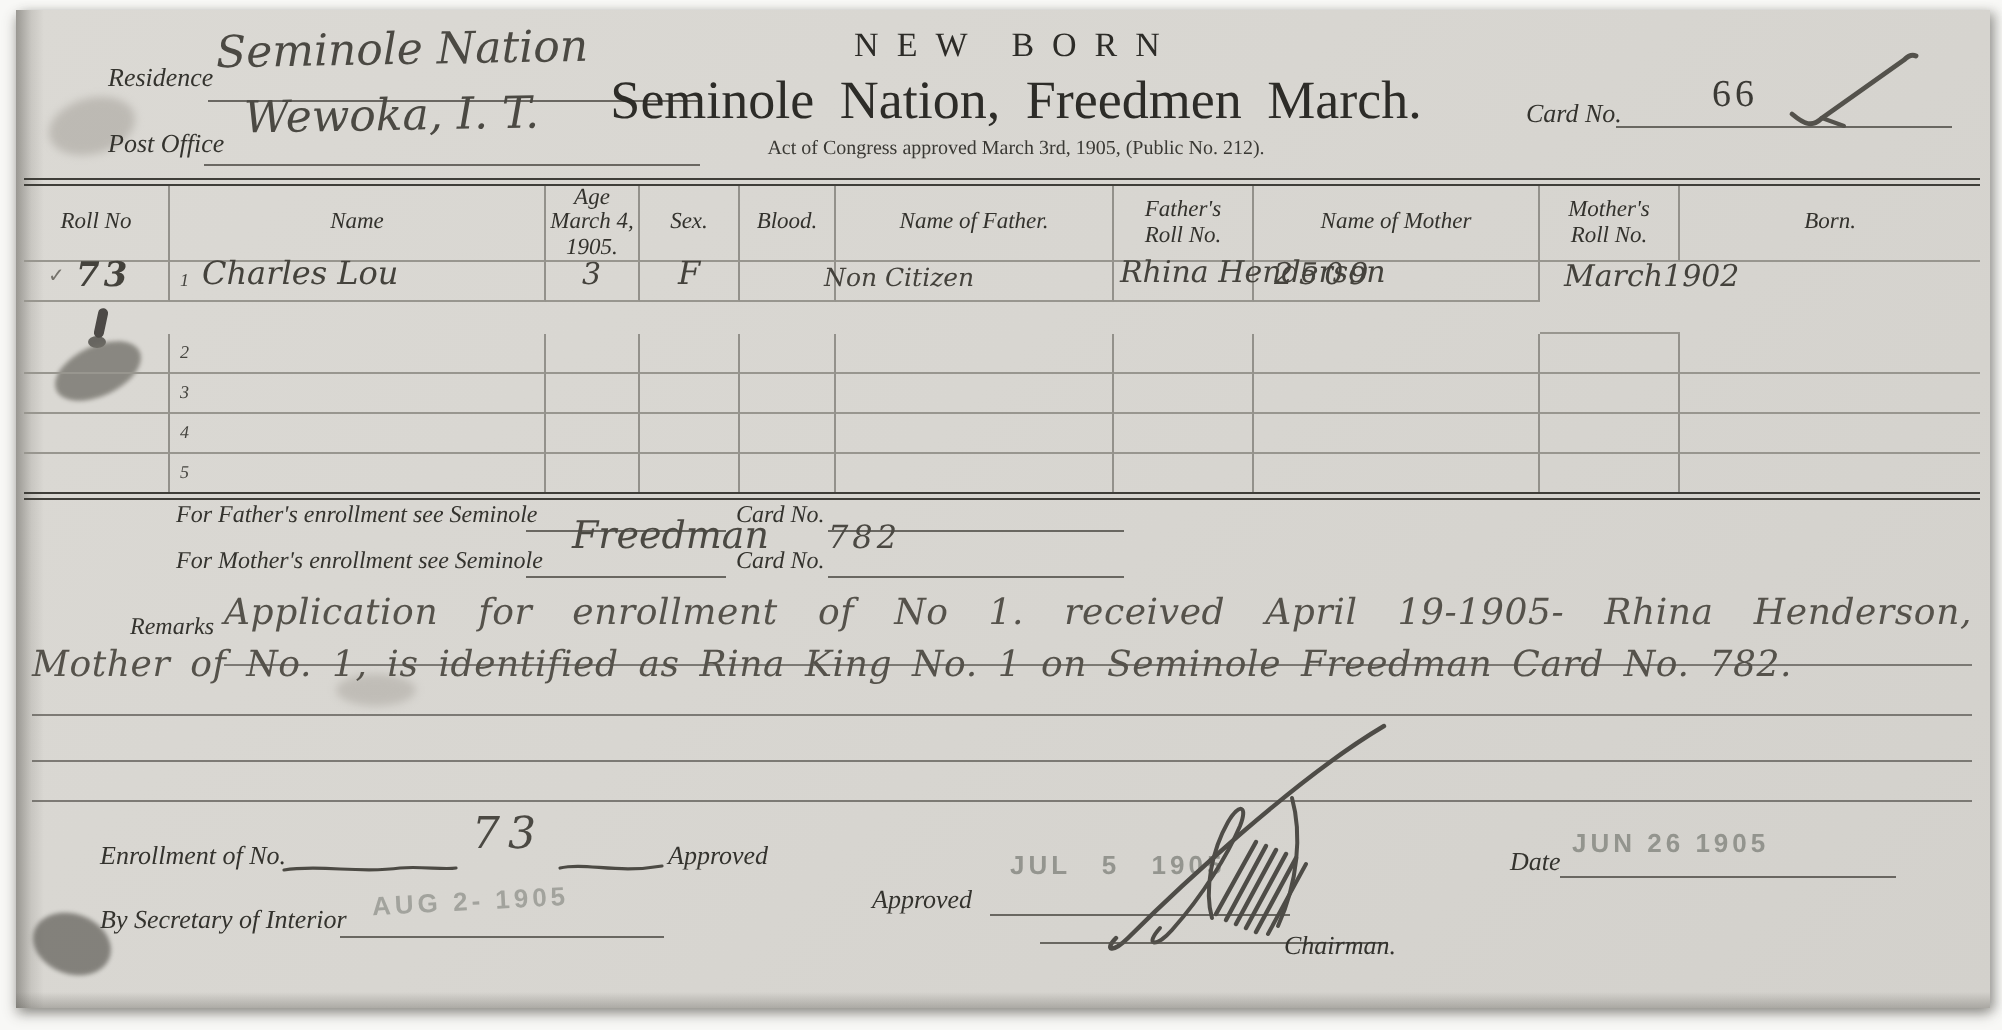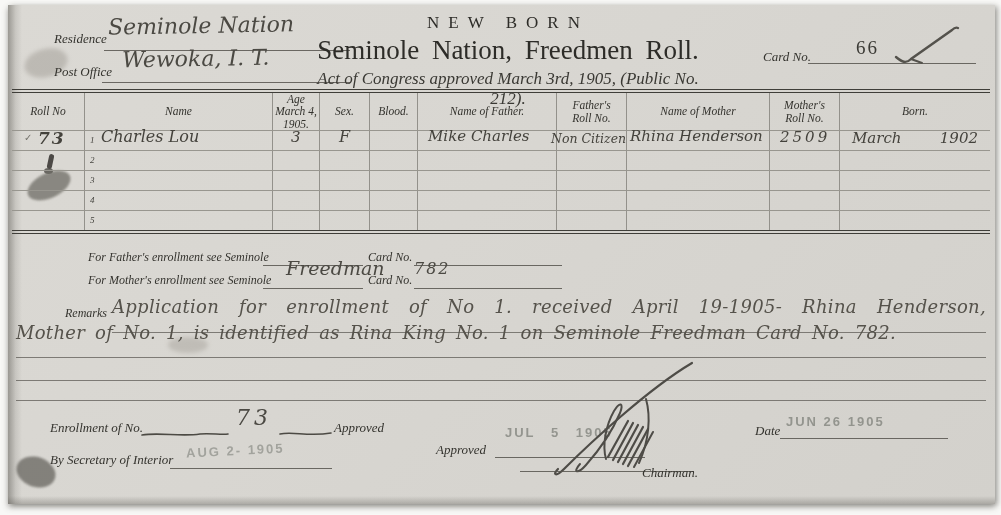--- a/index.html
+++ b/index.html
@@ -24,36 +24,36 @@
   .uline{position:absolute;height:1px;background:#56544e;opacity:.85;}
   .rule{position:absolute;height:1px;background:#5d5b55;opacity:.75;}
   .stamp{position:absolute;font-family:"Liberation Sans",sans-serif;font-weight:bold;
     font-size:13px;letter-spacing:2px;color:rgba(100,104,96,.58);white-space:nowrap;}
 
   
   .hw-big{font-size:22px;transform:rotate(-1deg);}
   .title-block{position:absolute;left:290px;top:8px;width:420px;text-align:center;color:#2d2c28;}
   .t1{font-size:17px;letter-spacing:9px;font-family:"Liberation Serif",serif;}
   .t2{font-size:27px;margin-top:2px;word-spacing:6px;}
-  .t3{font-style:italic;font-size:17px;margin-top:3px;color:#3a3934;}
+  .t3{font-size:10px;margin-top:3px;color:#3a3934;}
   .cardno-val{position:absolute;left:848px;top:32px;font-size:19px;letter-spacing:2px;color:#3b3a35;text-align:right;}
 
   
   .table{position:absolute;left:4px;top:84px;width:978px;
     border-top:4px double #3f3e39;border-bottom:4px double #3f3e39;}
   .trow{display:grid;grid-template-columns:73px 188px 47px 50px 48px 139px 70px 143px 70px 150px;}
   .trow>div{border-right:1px solid #93918b;border-bottom:1px solid #98968f;position:relative;}
   .trow>div:last-child{border-right:none;}
   .trow:last-child>div{border-bottom:none;}
   .th{height:37px;display:flex;align-items:center;justify-content:center;text-align:center;
     font:italic 11.5px "Liberation Serif",serif;color:#33322d;white-space:pre-line;line-height:1.1;}
   .td{height:19px;}
   .lno{position:absolute;left:5px;top:4px;font:italic 9px "Liberation Serif",serif;color:#45443f;}
   .chw{position:absolute;font-family:"DejaVu Serif",serif;font-style:italic;color:#44423c;white-space:nowrap;}
-  .born-cell{display:flex;justify-content:space-between;padding:0 12px 0 12px;}
+  .born-cell{display:flex;justify-content:space-between;padding:0 12px 16px 12px;}
   .born-cell span{font-family:"DejaVu Serif",serif;font-style:italic;font-size:15px;color:#44423c;margin-top:-2px;}
 
   .jl{text-align:justify;text-align-last:justify;}
   .rem{position:absolute;font-family:"DejaVu Serif",serif;font-style:italic;font-size:18px;
     color:#55524b;letter-spacing:.3px;}
 
   .dash{position:absolute;height:2px;}
   .dash svg{display:block;}
   .chairman{position:absolute;left:530px;top:460px;width:160px;text-align:right;
     font:italic 13px "Liberation Serif",serif;color:#34332e;}
@@ -78,21 +78,21 @@
   <span class="lbl" style="left:46px;top:26px;">Residence</span>
   <span class="hw hw-big" style="left:100px;top:8px;">Seminole Nation</span>
   <div class="uline" style="left:96px;top:45px;width:246px;"></div>
 
   <span class="lbl" style="left:46px;top:59px;">Post Office</span>
   <span class="hw hw-big" style="left:114px;top:41px;">Wewoka, I. T.</span>
   <div class="uline" style="left:94px;top:77px;width:248px;"></div>
 
   <div class="title-block">
     <div class="t1">NEW BORN</div>
-    <div class="t2">Seminole Nation, Freedmen Roll.</div>
+    <div class="t2">Seminole Nation, Freedmen March.</div>
     <div class="t3">Act of Congress approved March 3rd, 1905, (Public No. 212).</div>
   </div>
 
   <span class="lbl" style="left:755px;top:44px;">Card No.</span>
   <span class="cardno-val">66</span>
   <div class="uline" style="left:800px;top:58px;width:168px;"></div>
   <svg style="position:absolute;left:882px;top:20px;" width="70" height="42" viewBox="0 0 70 42">
     <path d="M6,32 C12,37 16,39 21,34 L62,5 C64,3 66,2 68,3" fill="none" stroke="#54524c" stroke-width="2.4" stroke-linecap="round"></path>
     <path d="M21,34 L32,38" fill="none" stroke="#54524c" stroke-width="2" stroke-linecap="round"></path>
   </svg>
@@ -125,23 +125,20 @@
         <span class="chw" style="left:16px;top:-4px;font-size:16px;">Charles Lou</span>
       </div>
       <div class="td">
           <span class="chw" style="left:18px;top:-3px;font-size:15px;">3</span>
         </div>
       <div class="td">
           <span class="chw" style="left:19px;top:-4px;font-size:16px;">F</span>
         </div>
       <div class="td">
           <span class="chw" style="left:8px;top:-3px;font-size:15px;"></span>
-        </div>
-      <div class="td">
-          <span class="chw" style="left:10px;top:-4px;font-size:15px;">Mike Charles</span>
         </div>
       <div class="td">
           <span class="chw" style="left:-6px;top:0px;font-size:12.5px;">Non Citizen</span>
         </div>
       <div class="td">
           <span class="chw" style="left:3px;top:-4px;font-size:15px;">Rhina Henderson</span>
         </div>
       <div class="td">
           <span class="chw" style="left:10px;top:-3px;font-size:15px;letter-spacing:3px;">2509</span>
         </div>

